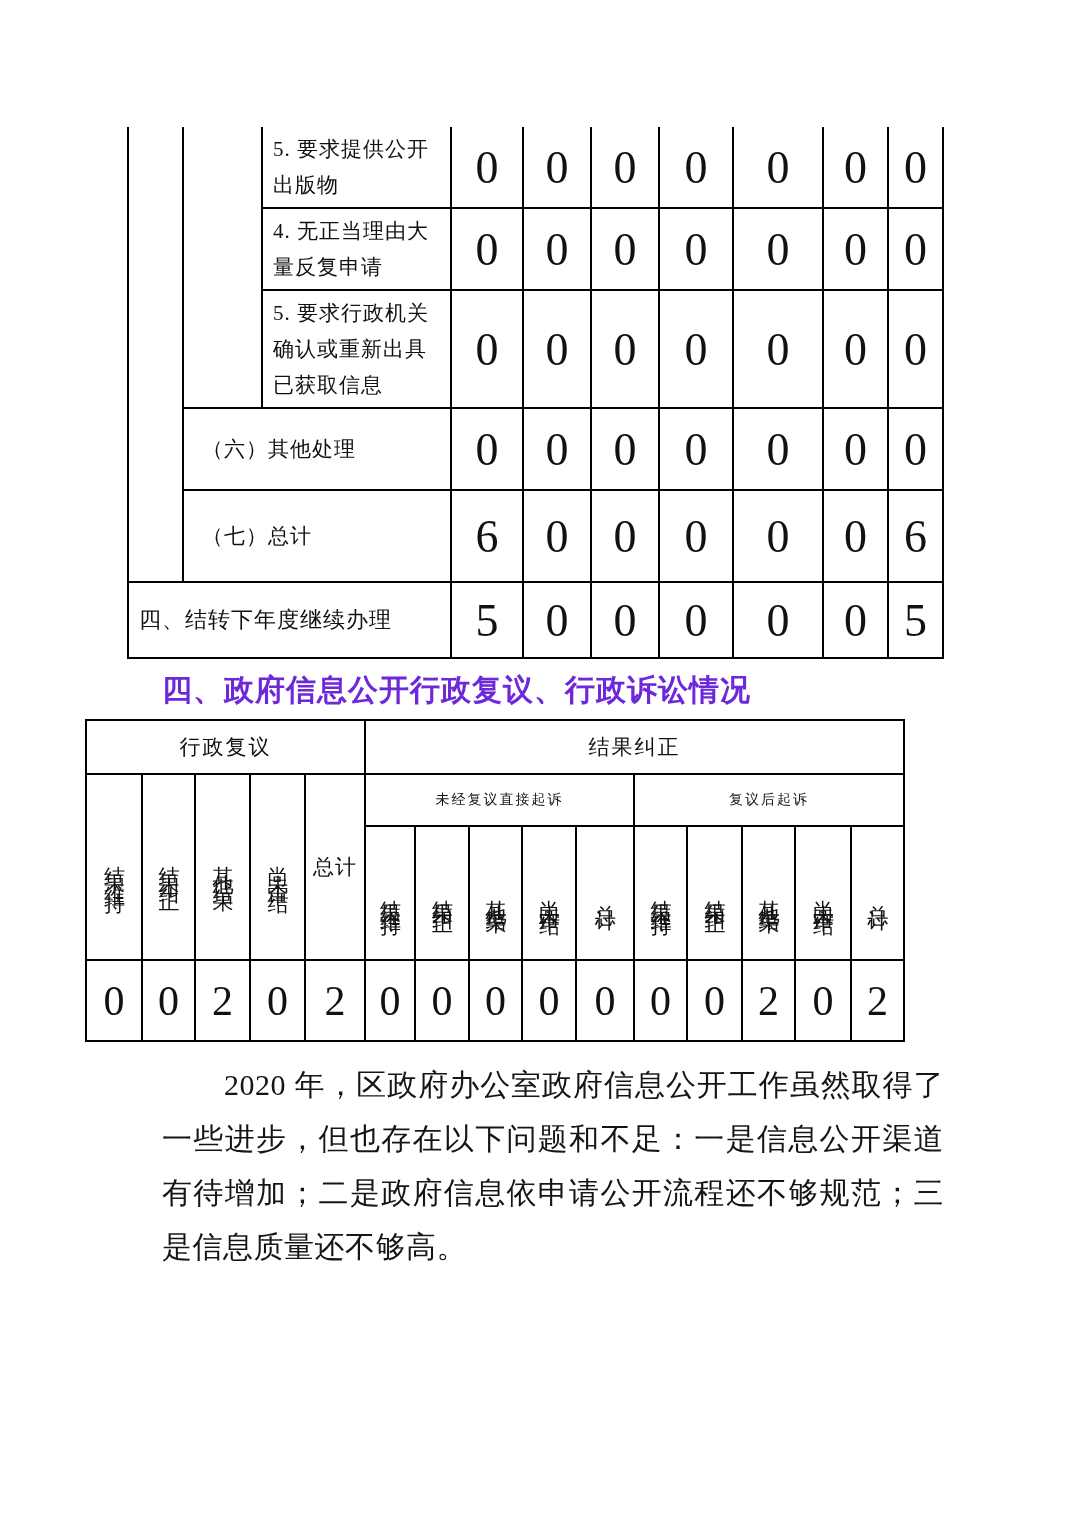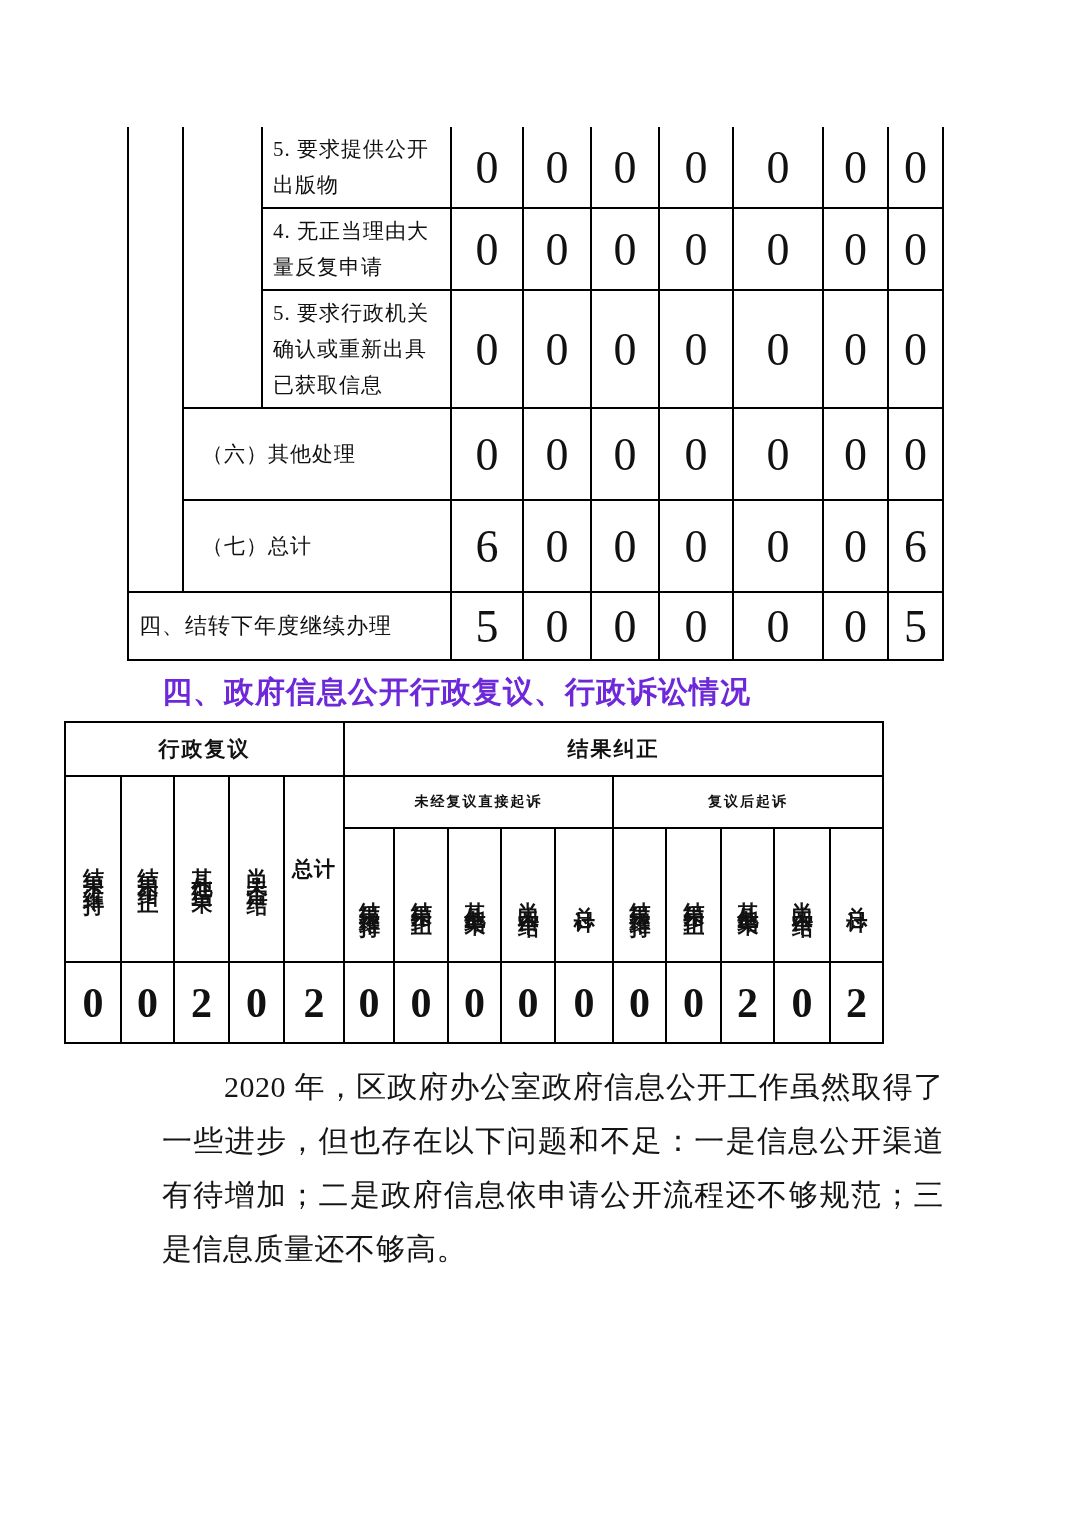--- a/index.html
+++ b/index.html
@@ -50,21 +50,21 @@
     margin:72px 0 0 162px;
     font-family:"Liberation Sans","DejaVu Sans",sans-serif;
     font-weight:700;
     font-size:30px;
     line-height:34px;
     letter-spacing:1px;
     color:#2b2b2b;
   }
 
   
-  .t2{margin:12px 0 0 64px;width:818px;font-weight:bold;}
+  .t2{margin:12px 0 0 85px;width:818px;}
   .t2 td{text-align:center;color:#111;}
   .t2 td.grp{font-size:21px;letter-spacing:2px;height:52px;}
   .t2 td.sub{font-size:14px;letter-spacing:2px;height:50px;}
   .t2 .vwrap{display:flex;justify-content:center;align-items:center;width:100%;}
   .t2 .vtxt{
     writing-mode:vertical-rl;
     text-orientation:upright;
     font-size:21px;
     line-height:1;
   }
@@ -130,41 +130,41 @@
     <tr style="height:107px">
       <td class="lbl">5. 要求行政机关确认或重新出具已获取信息</td>
       <td class="num">0</td>
       <td class="num">0</td>
       <td class="num">0</td>
       <td class="num">0</td>
       <td class="num">0</td>
       <td class="num">0</td>
       <td class="num">0</td>
     </tr>
-    <tr style="height:92px">
+    <tr style="height:82px">
       <td class="lbl lbl-b" colspan="2">（六）其他处理</td>
       <td class="num">0</td>
       <td class="num">0</td>
       <td class="num">0</td>
       <td class="num">0</td>
       <td class="num">0</td>
       <td class="num">0</td>
       <td class="num">0</td>
     </tr>
     <tr style="height:92px">
       <td class="lbl lbl-b" colspan="2">（七）总计</td>
       <td class="num">6</td>
       <td class="num">0</td>
       <td class="num">0</td>
       <td class="num">0</td>
       <td class="num">0</td>
       <td class="num">0</td>
       <td class="num">6</td>
     </tr>
-    <tr style="height:68px">
+    <tr style="height:76px">
       <td class="lbl lbl-c" colspan="3">四、结转下年度继续办理</td>
       <td class="num">5</td>
       <td class="num">0</td>
       <td class="num">0</td>
       <td class="num">0</td>
       <td class="num">0</td>
       <td class="num">0</td>
       <td class="num">5</td>
     </tr>
   </tbody>

